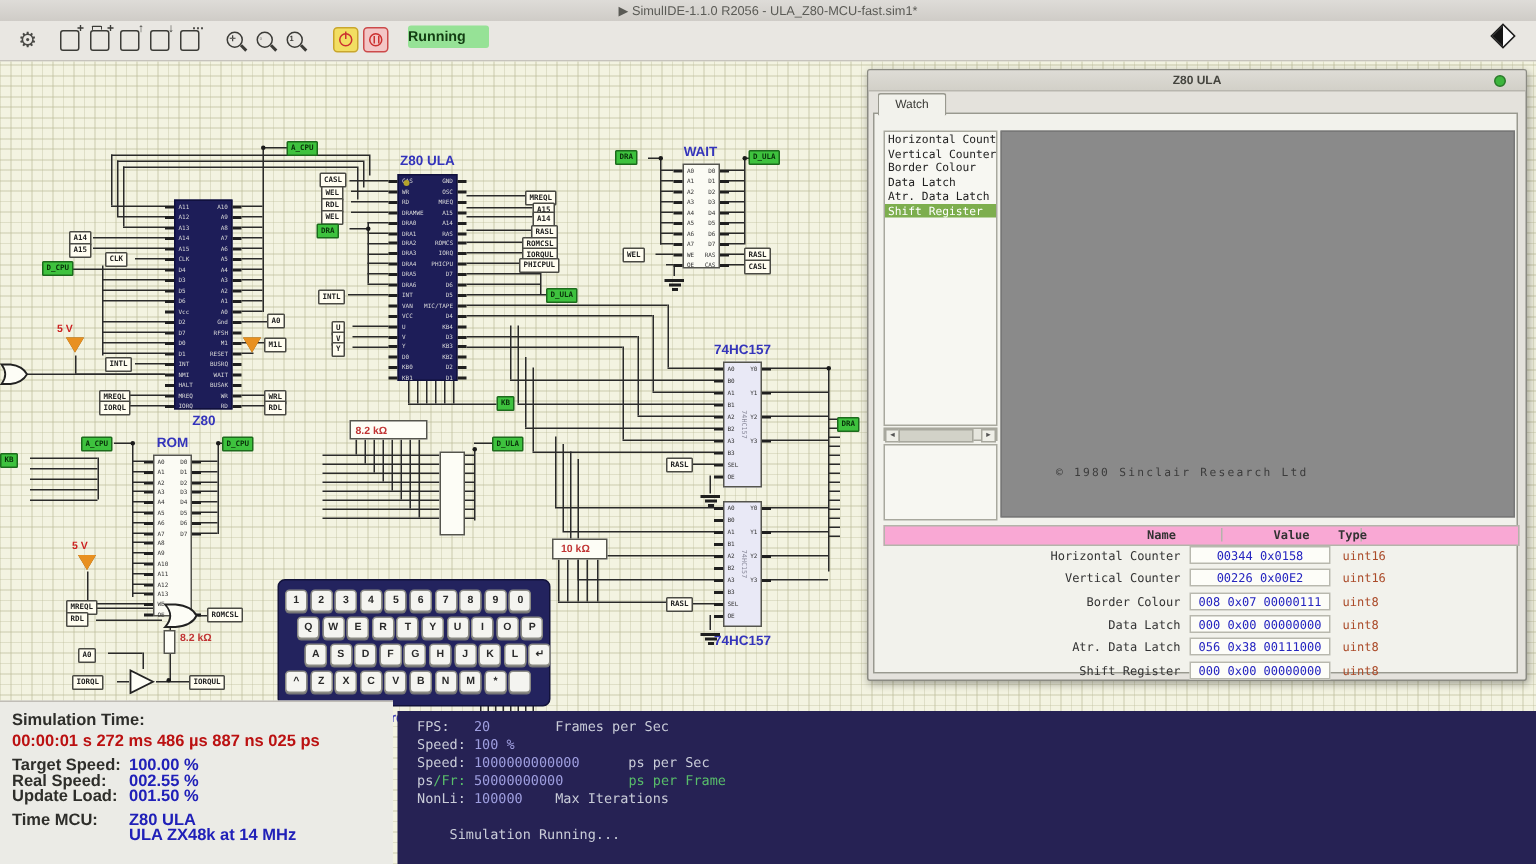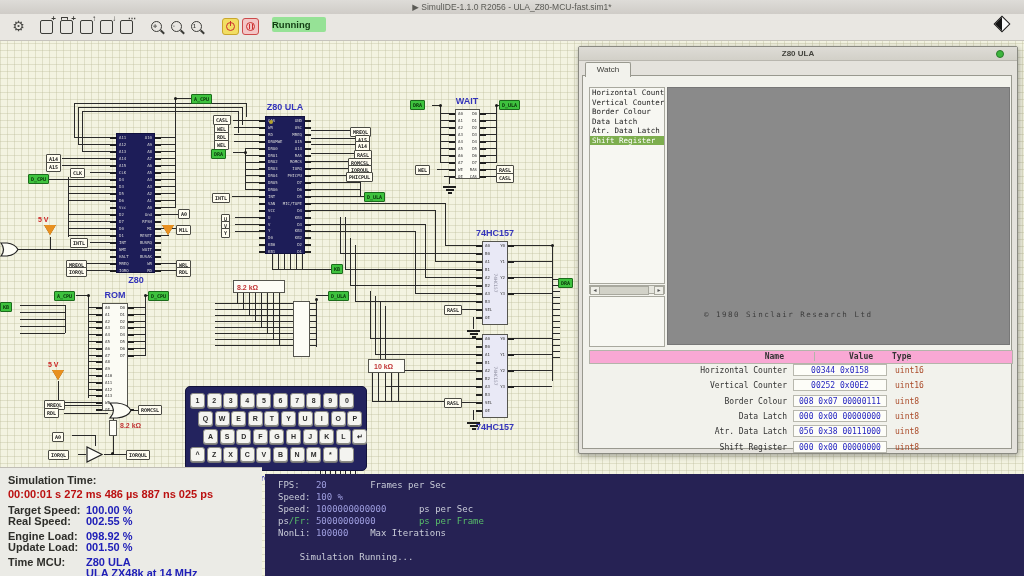--- a/index.html
+++ b/index.html
@@ -931,21 +931,21 @@
         <span class="h3">Type</span>
       </div>
       <div id="wrows">
           <div class="trow" style="top: 14px;">
             <div class="tname">Horizontal Counter</div>
             <div class="tval">00344  0x0158</div>
             <div class="ttype">uint16</div>
           </div>
           <div class="trow" style="top: 29.3px;">
             <div class="tname">Vertical Counter</div>
-            <div class="tval">00252  0x00E2</div>
+            <div class="tval">00226  0x00E2</div>
             <div class="ttype">uint16</div>
           </div>
           <div class="trow" style="top: 44.6px;">
             <div class="tname">Border Colour</div>
             <div class="tval">008 0x07 00000111</div>
             <div class="ttype">uint8</div>
           </div>
           <div class="trow" style="top: 59.9px;">
             <div class="tname">Data Latch</div>
             <div class="tval">000 0x00 00000000</div>
@@ -971,24 +971,20 @@
   <div class="st-time">00:00:01 s  272 ms  486 µs  887 ns  025 ps</div>
   <div id="stat-rows">
       <div class="st-row">
         <span class="lab">Target Speed:</span>
         <span class="val">100.00 %</span>
       </div>
       <div class="st-row">
         <span class="lab">Real Speed:</span>
         <span class="val">002.55 %</span>
       </div>
-      <div class="st-row gap">
-        <span class="lab">Engine Load:</span>
-        <span class="val">098.92 %</span>
-      </div>
       <div class="st-row">
         <span class="lab">Update Load:</span>
         <span class="val">001.50 %</span>
       </div>
     </div>
   <div class="st-row gap">
     <span class="lab">Time MCU:</span>
     <span class="val">Z80 ULA</span>
   </div>
   <div class="st-row">

